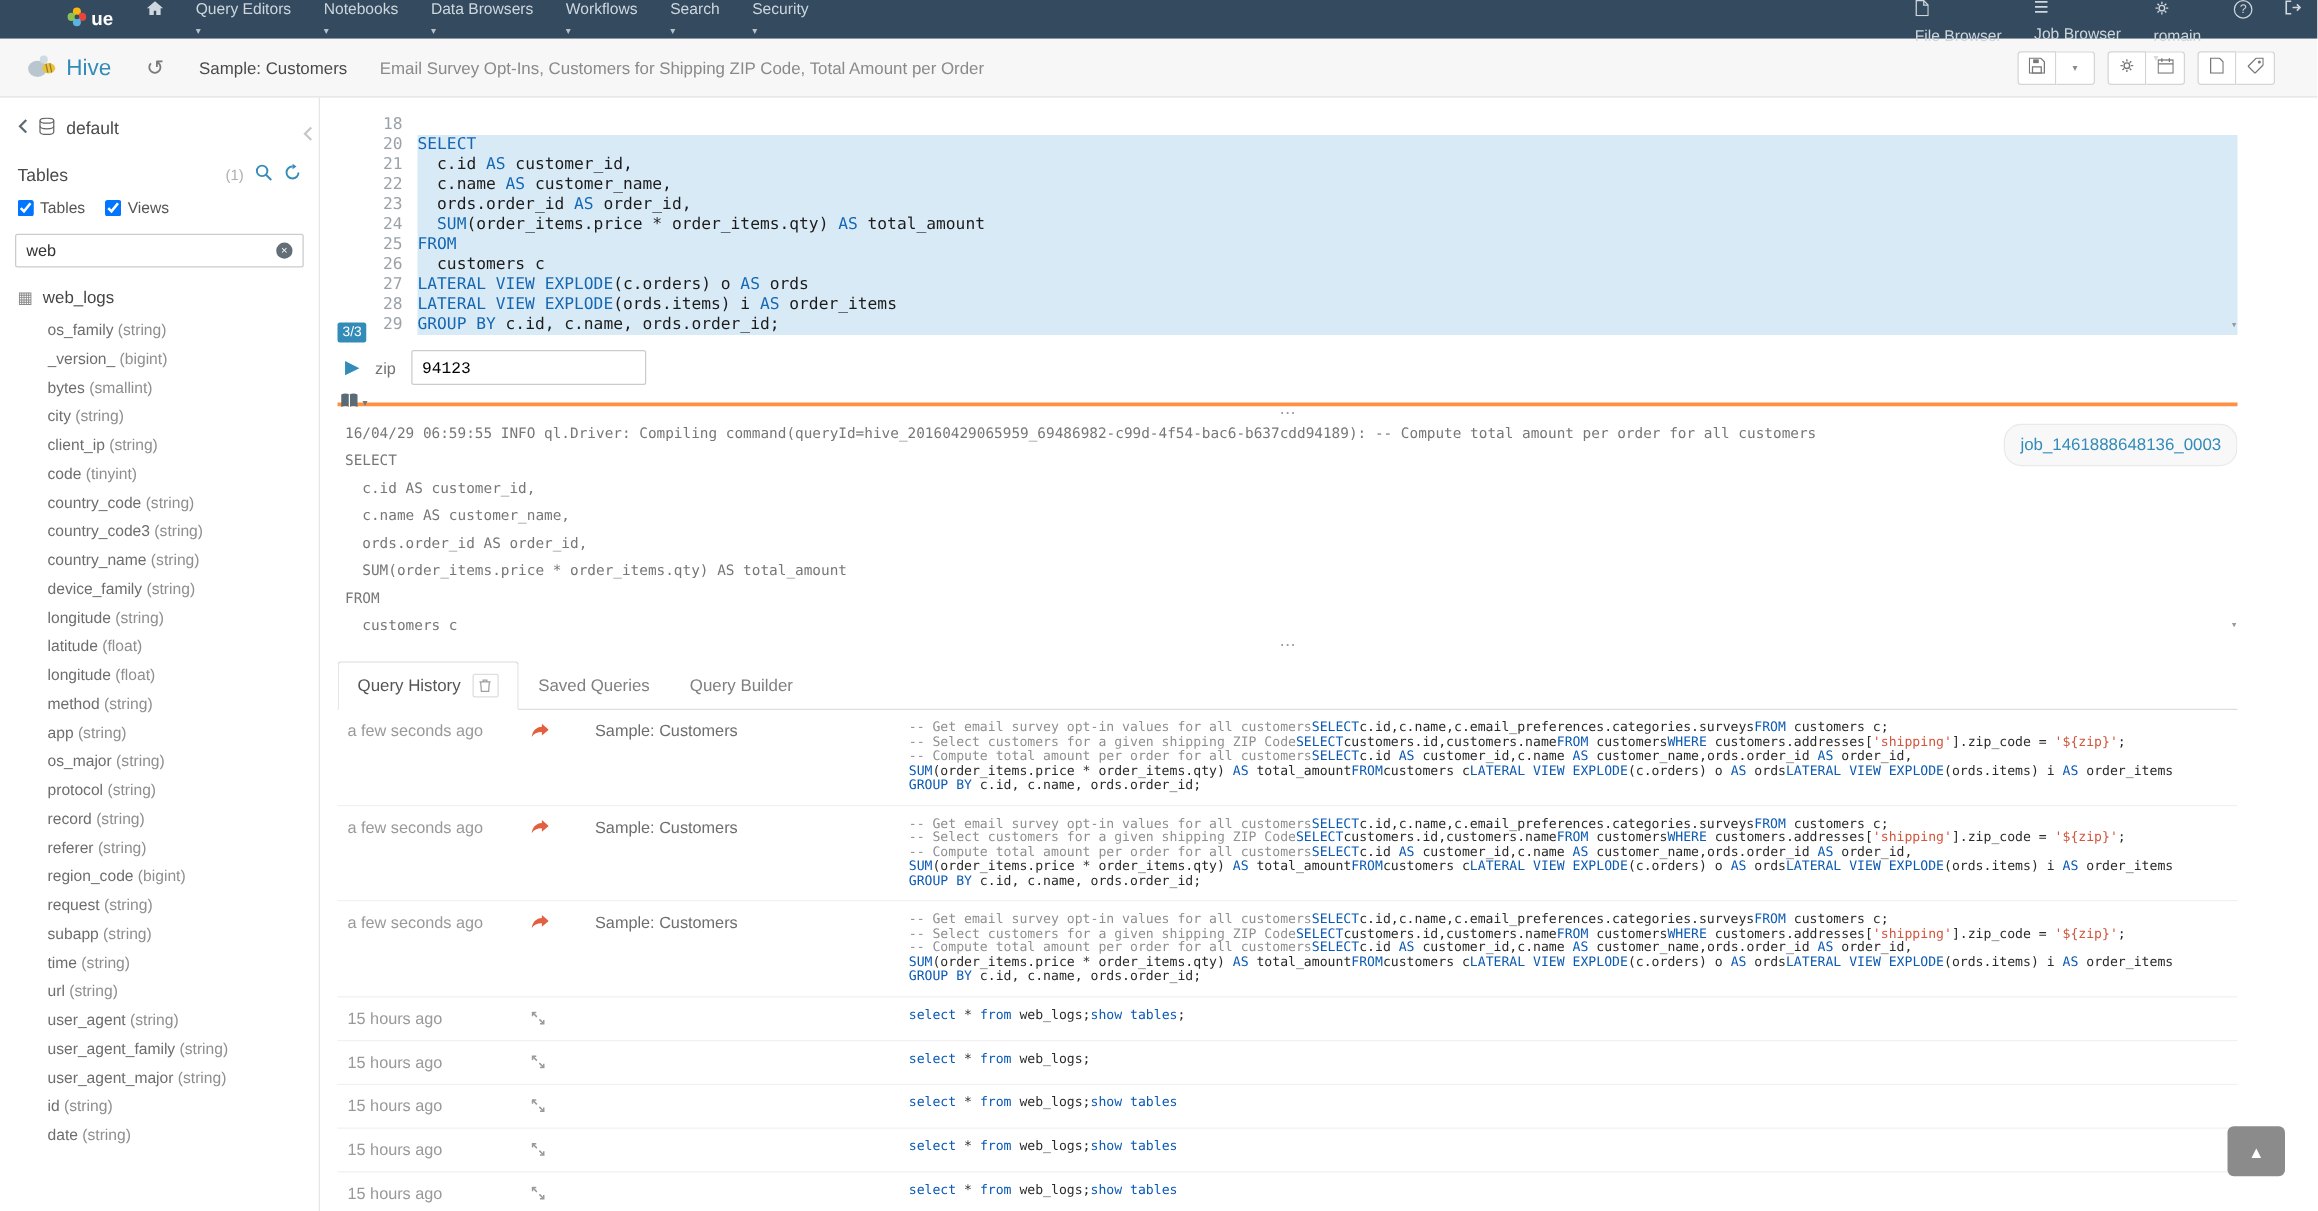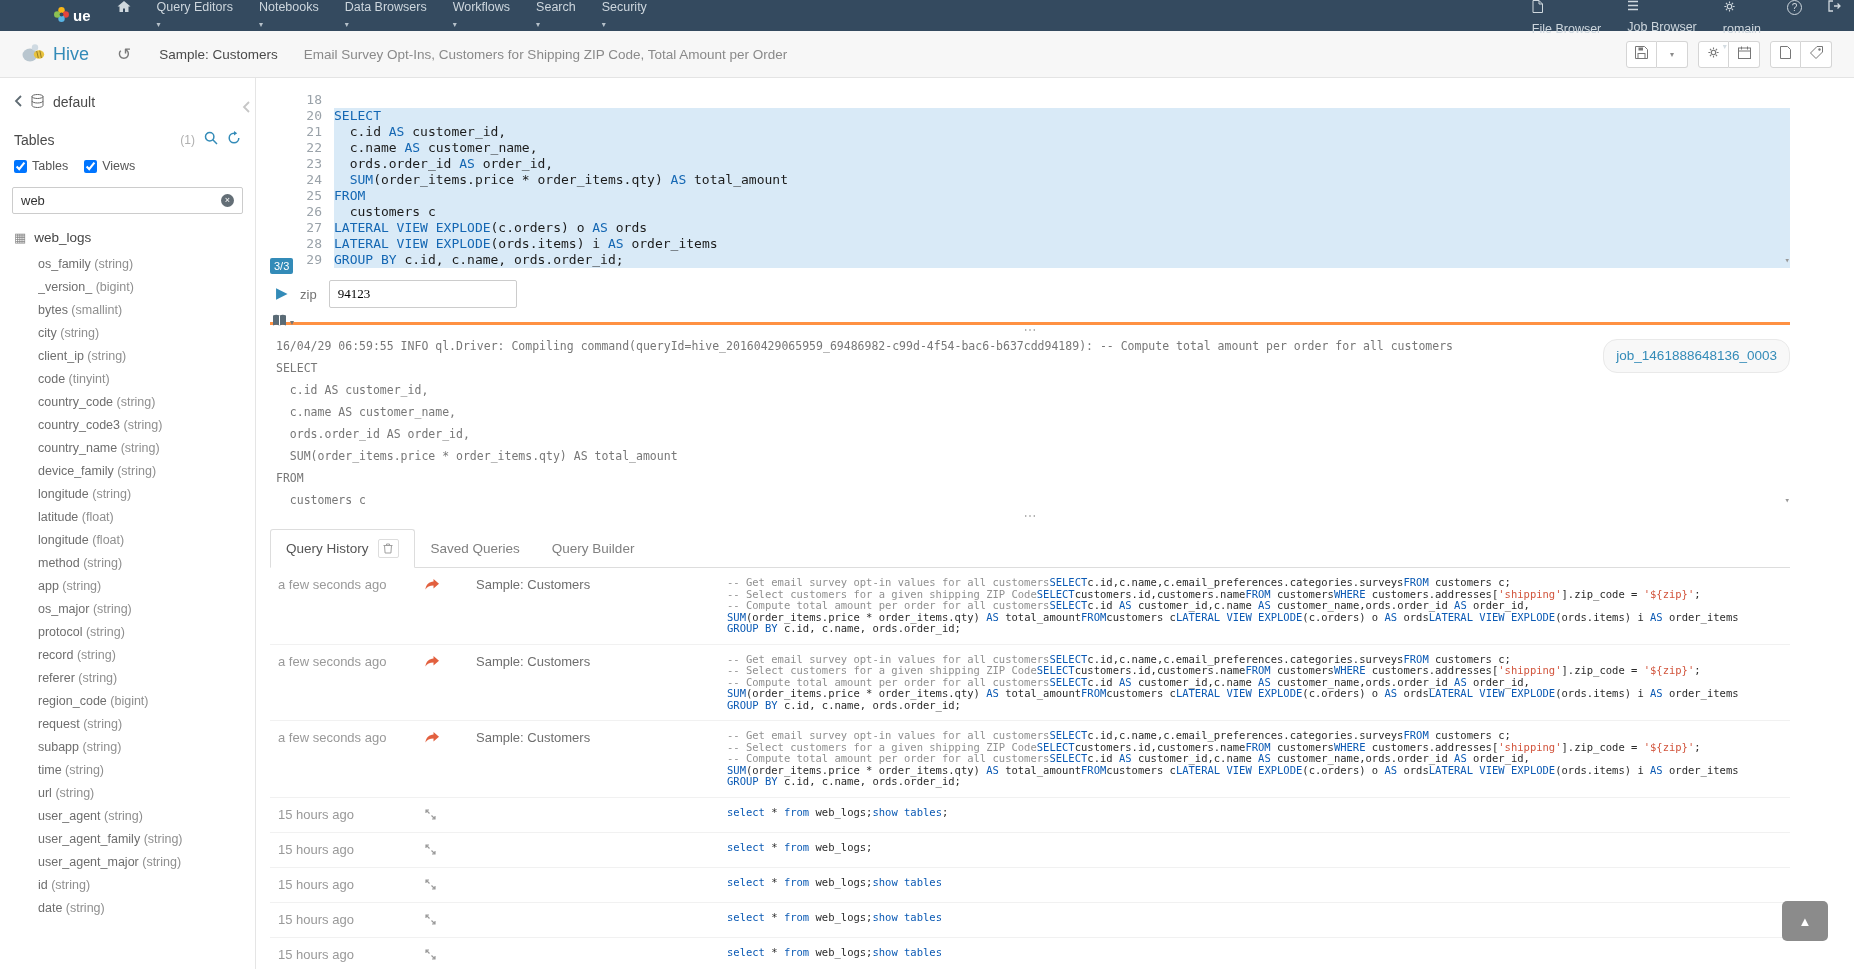--- a/index.html
+++ b/index.html
@@ -10,21 +10,21 @@
 
   
   .navbar{height:31px;background:#344a5f;display:flex;justify-content:space-between;color:#cdd6dd;font-size:12.5px;}
   .nav-left,.nav-right{display:flex;align-items:stretch;margin-left:38px;}
   .nav-item{display:flex;align-items:flex-start;gap:6px;padding:0 13px;color:#cdd6dd;text-decoration:none;white-space:nowrap;flex-direction:column;}
   .brand{display:flex;align-items:center;gap:3px;padding:0 13px 0 15px;color:#fff;font-weight:bold;font-size:15px;text-decoration:none;}
   .caret{font-size:8px;opacity:.85;}
   .help-circle{width:15px;height:15px;border:1px solid #cdd6dd;border-radius:50%;font-size:10px;line-height:13px;text-align:center;display:inline-block;}
 
   
-  .subheader{height:47px;background:#f7f7f7;border-bottom:1px solid #e4e4e4;display:flex;align-items:center;padding:0 22px 0 20px;}
+  .subheader{height:47px;background:#f7f7f7;border-bottom:1px solid #e4e4e4;display:flex;align-items:center;padding:0 34px 0 20px;}
   .app-brand{display:flex;align-items:center;gap:7px;margin-right:28px;}
   .app-brand .app-name{color:#338bb8;font-size:18px;}
   .history-toggle{color:#7a7a7a;font-size:17px;margin-right:28px;}
   .query-title{color:#4a4a4a;font-size:13.5px;margin-right:26px;}
   .query-desc{color:#8a8a8a;font-size:13.5px;}
   .toolbar{margin-left:auto;display:flex;gap:10px;}
   .btn-group{display:flex;}
   .btn{height:27px;min-width:31px;padding:0 8px;background:#fff;border:1px solid #d5d5d5;display:flex;align-items:center;justify-content:center;color:#777;}
   .btn + .btn{border-left:none;}
   .btn-group .btn:first-child{border-radius:3px 0 0 3px;}
@@ -63,21 +63,21 @@
   .eline{display:flex;}
   .eline .num{flex:none;width:34px;text-align:right;padding-right:12px;color:#9aa2a9;}
   .eline .code{flex:1;white-space:pre;color:#1c1c1c;}
   .eline.sel .code{background:#d9eaf7;}
   .t-k{color:#1467b3;}
   .t-c{color:#5e8ba1;}
   .t-i{color:#1c1c1c;}
   .sb-caret{position:absolute;right:0;bottom:0;color:#999;font-size:9px;}
   .variable-row{display:flex;align-items:center;gap:12px;margin-top:12px;}
   .var-label{color:#737373;}
-  .var-input{width:188px;height:28px;border:1px solid #ccc;border-radius:2px;padding:0 8px;font-size:13px;font-family:Liberation Serif, serif;}
+  .var-input{width:188px;height:28px;border:1px solid #ccc;border-radius:2px;padding:0 8px;font-size:13px;font-family:Liberation Mono, monospace;}
   .progress{height:3px;background:#ff9142;margin-top:14px;}
   .grip{height:10px;display:flex;align-items:center;justify-content:center;color:#9a9a9a;font-size:13px;line-height:6px;}
   .log{position:relative;font-family:"DejaVu Sans Mono",monospace;font-size:11.5px;line-height:22px;color:#777;height:176px;overflow:hidden;margin-left:6px;}
   .log .lline{white-space:pre;}
   .job-box{position:absolute;right:0;top:4px;background:#f8f8f8;border:1px solid #e9e9e9;border-radius:14px;padding:5px 12px;}
   .job-box a{color:#338bb8;font-family:"Liberation Sans",sans-serif;font-size:13.5px;text-decoration:none;}
   .tabs{display:flex;border-bottom:1px solid #ddd;margin-top:8px;}
   .tab{display:flex;align-items:center;gap:9px;padding:9px 15px;font-size:13.5px;color:#808080;border:1px solid transparent;margin-bottom:-1px;}
   .tab.active{background:#fff;border-color:#ddd #ddd #fff;border-radius:3px 3px 0 0;color:#555;}
   .clear-box{width:21px;height:19px;border:1px solid #ddd;border-radius:2px;display:flex;align-items:center;justify-content:center;}

